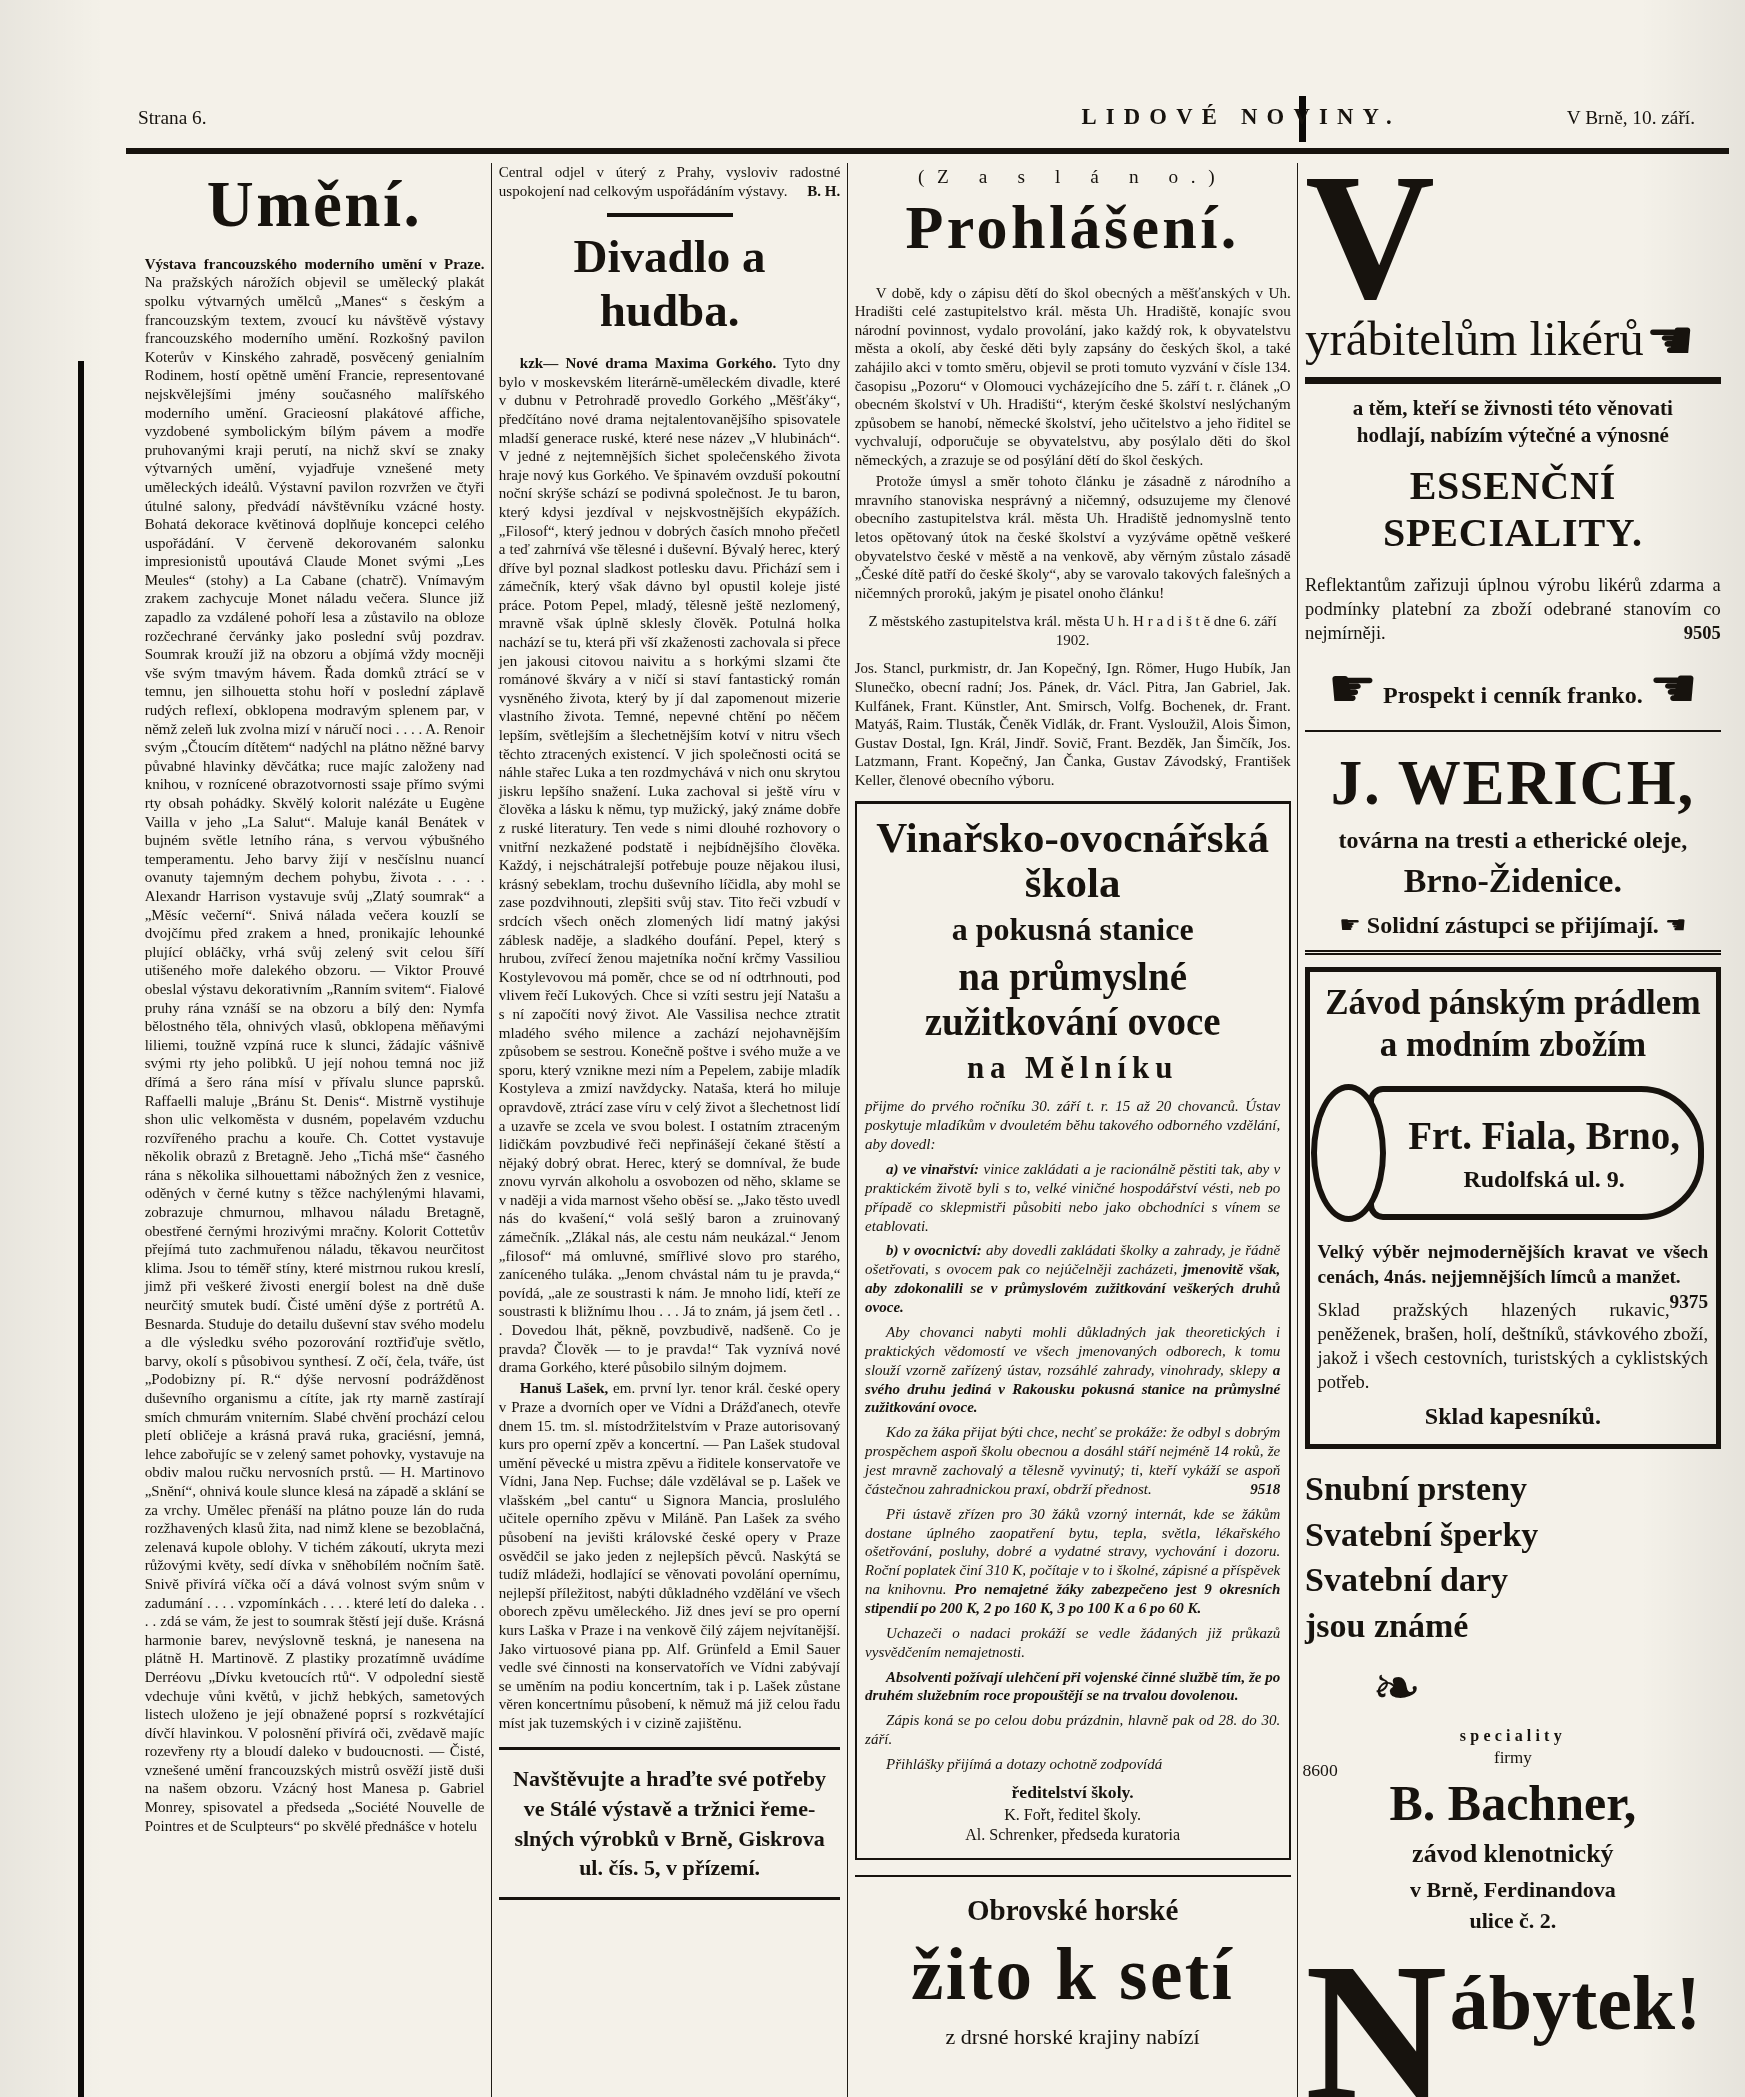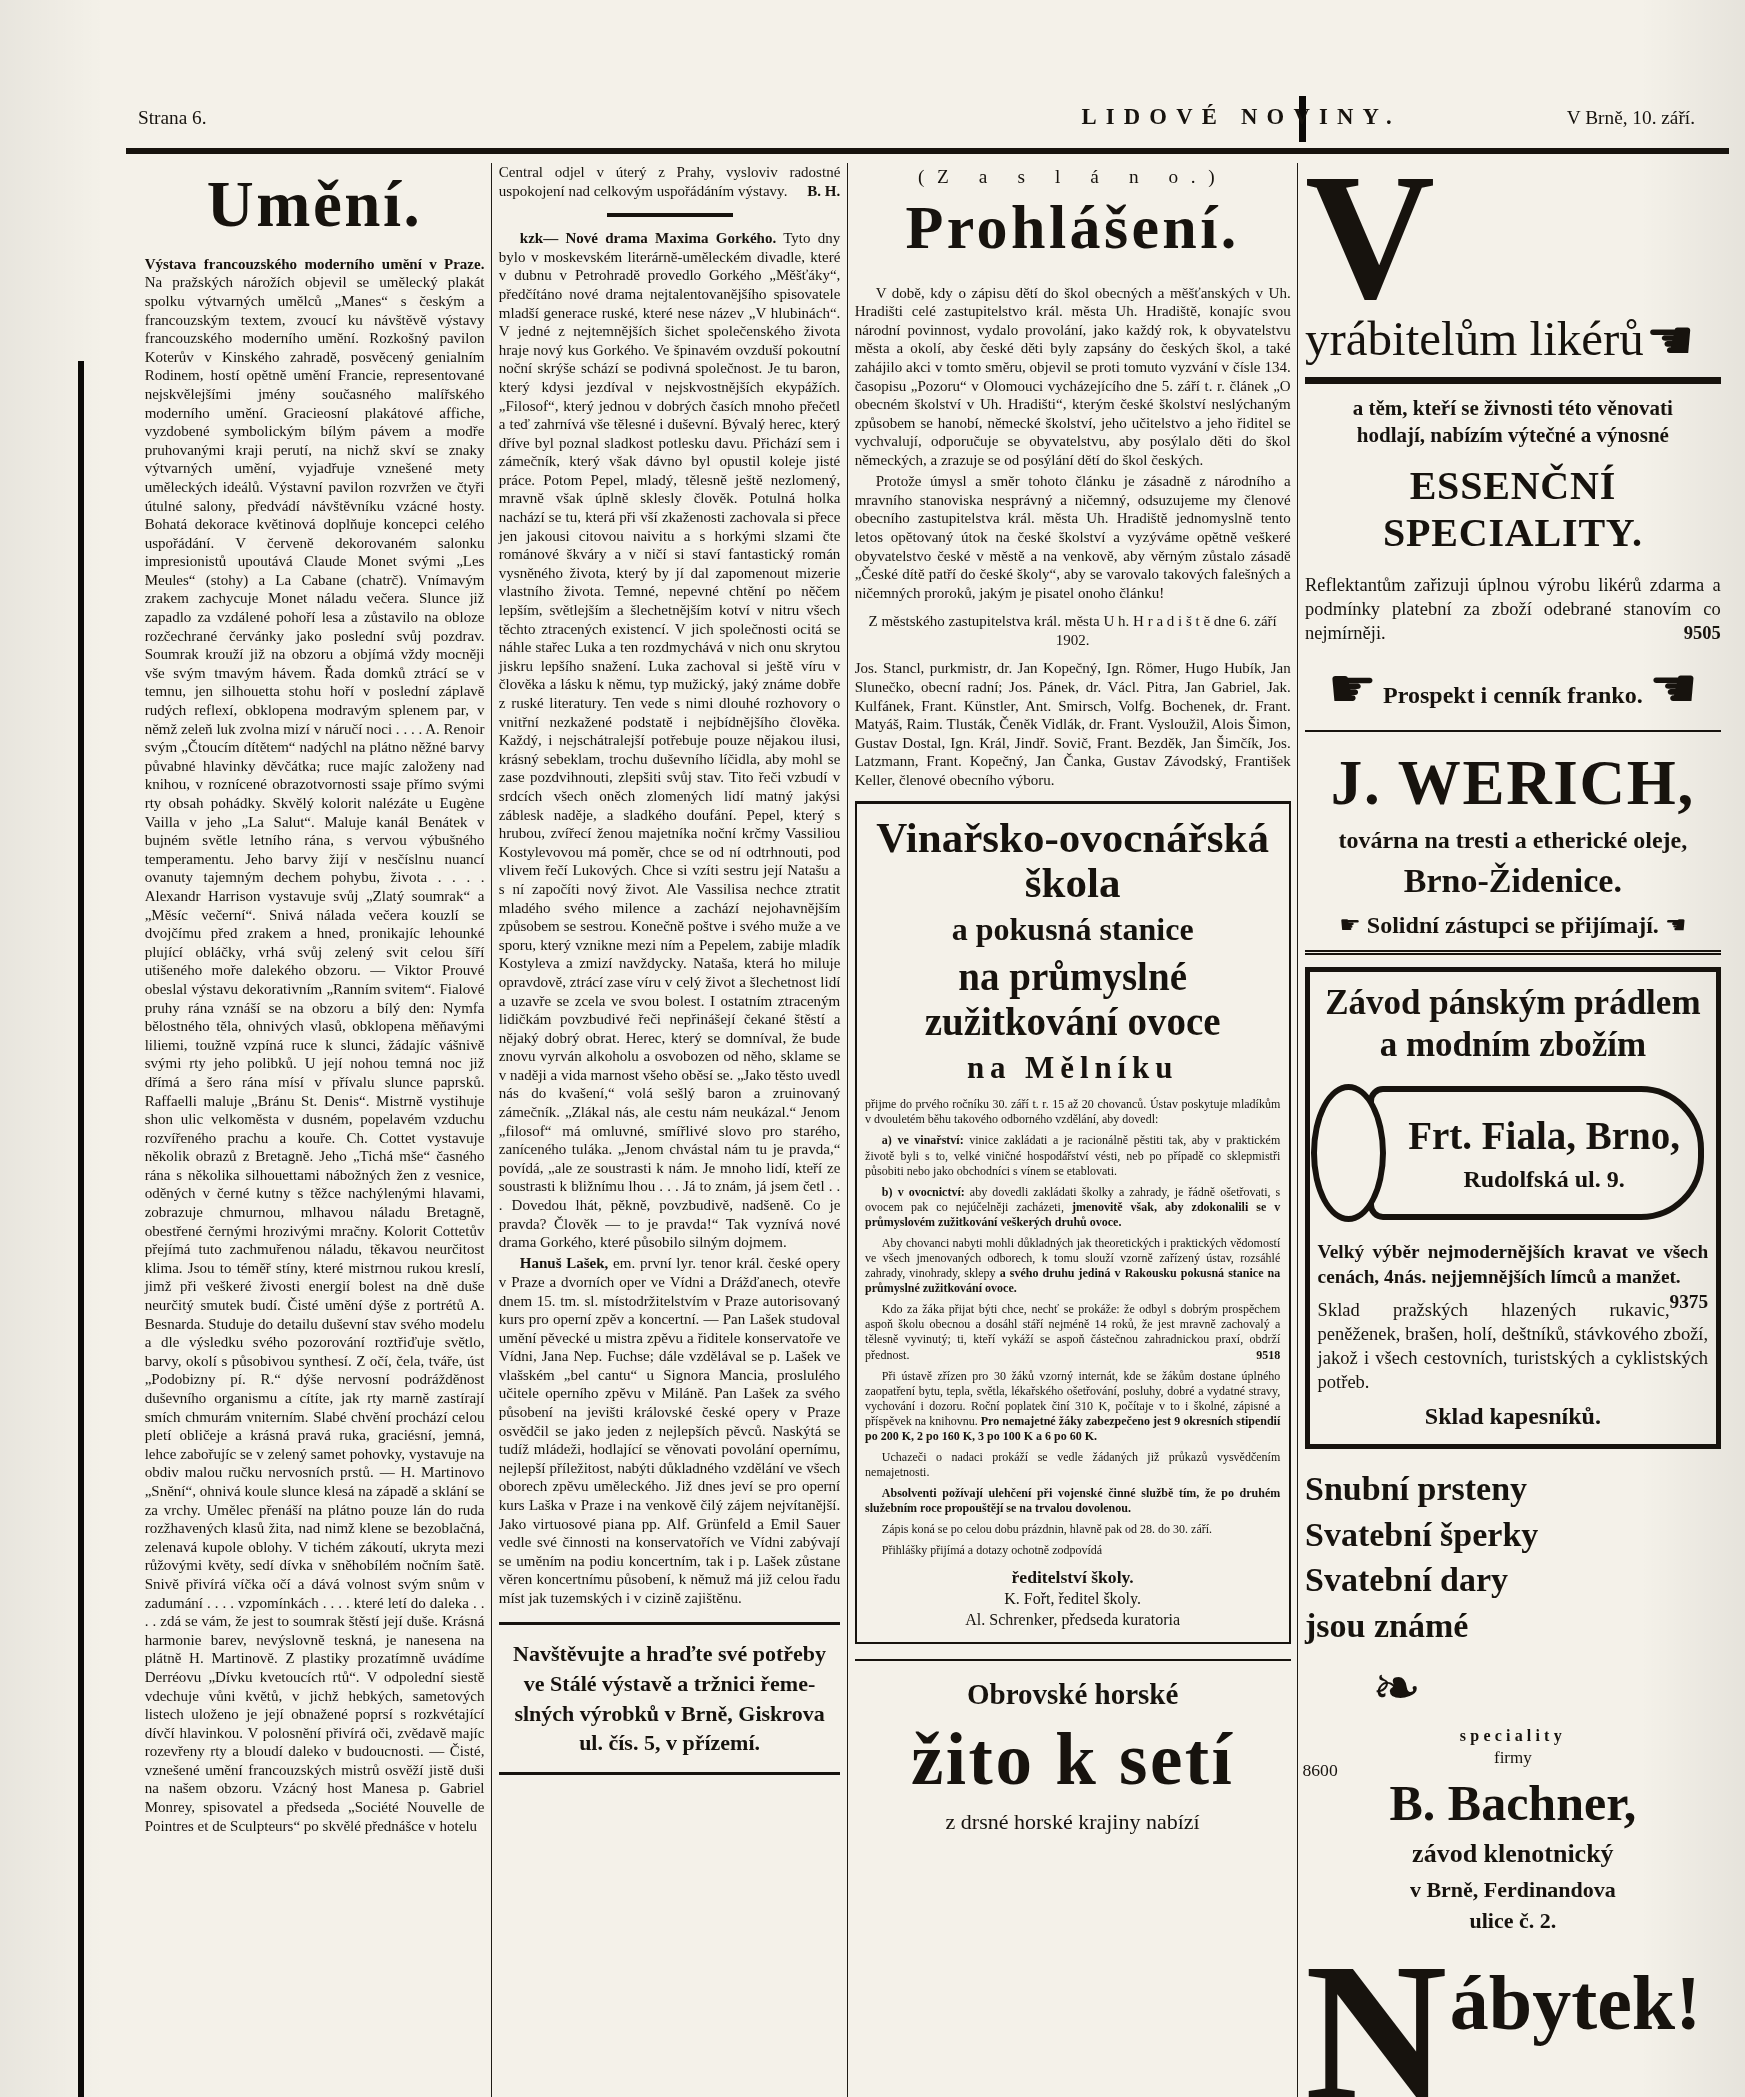--- a/index.html
+++ b/index.html
@@ -38,21 +38,21 @@
   .kicker{font-size:19.3px;letter-spacing:12.6px;text-align:center;margin:2.5px 0 3.4px 0;}
   h2.prohlaseni{font-size:62px;text-align:center;margin:4.2px 0 21px 0;font-weight:bold;letter-spacing:3.4px;}
   .dateline{text-align:center;font-size:15px;margin:10px 0;text-indent:0;}
 
   
   .school{border:2.1px solid #17130e;border-top-width:3.8px;margin-top:11px;padding:11px 8.4px;}
   .school .t1{font-size:43px;font-weight:bold;text-align:center;line-height:1.05;}
   .school .t2{font-size:32px;font-weight:bold;text-align:center;margin-top:5.9px;}
   .school .t3{font-size:39px;font-weight:bold;text-align:center;margin-top:5.9px;}
   .school .t4{font-size:31px;font-weight:bold;text-align:center;letter-spacing:5.9px;margin:6.7px 0 11px 0;}
-  .school p{font-size:12px;line-height:1.26;text-align:justify;margin:0 0 5.9px 0;}
+  .school p{font-size:15px;line-height:1.26;text-align:justify;margin:0 0 5.9px 0;font-style:italic;}
   .school .indent{text-indent:1.4em;}
   .school b{font-weight:bold;}
   .school .adno{float:right;font-weight:bold;}
   .school .sig{text-align:center;font-weight:bold;font-size:17.6px;margin:8.4px 0 1.7px 0;}
   .school .sig2{text-align:center;font-size:16px;margin:2.5px 0;}
 
   
   .rye{border-top:2.5px solid #17130e;margin-top:15px;padding-top:17px;text-align:center;}
   .rye .k1{font-size:29px;font-weight:bold;}
   .rye .k2{font-size:73px;font-weight:bold;letter-spacing:2.5px;margin:6.7px 0;}
@@ -130,20 +130,21 @@
         <span>Na pražských nárožích objevil se umělecký plakát spolku výtvarných umělců „Manes“ s českým a francouzským textem, zvoucí ku návštěvě výstavy francouzského moderního umění. Rozkošný pavilon Koterův v Kinského zahradě, posvěcený genialním Rodinem, hostí opětně umění Francie, representované nejskvělejšími jmény současného malířského moderního umění. Gracieosní plakátové affiche, vyzdobené symbolickým bílým pávem a modře pruhovanými kraji perutí, na nichž skví se znaky výtvarných umění, vyjadřuje vznešené mety uměleckých ideálů. Výstavní pavilon rozvržen ve čtyři útulné salony, předvádí návštěvníku vzácné hosty. Bohatá dekorace květinová doplňuje koncepci celého uspořádání. V červeně dekorovaném salonku impresionistů upoutává Claude Monet svými „Les Meules“ (stohy) a La Cabane (chatrč). Vnímavým zrakem zachycuje Monet náladu večera. Slunce již zapadlo za vzdálené pohoří lesa a zůstavilo na obloze rozčechrané červánky jako poslední svůj pozdrav. Soumrak krouží již na obzoru a objímá vždy mocněji vše svým tmavým hávem. Řada domků ztrácí se v temnu, jen silhouetta stohu hoří v poslední záplavě rudých reflexí, obklopena modravým splenem par, v němž zeleň luk zvolna mizí v náručí noci . . . . A. Renoir svým „Čtoucím dítětem“ nadýchl na plátno něžné barvy půvabné hlavinky děvčátka; ruce majíc založeny nad knihou, v roznícené obrazotvornosti ssaje přímo svými rty obsah pohádky. Skvělý kolorit nalézáte u Eugène Vailla v jeho „La Salut“. Maluje kanál Benátek v bujném světle letního rána, s vervou výbušného temperamentu. Jeho barvy žijí v nesčíslnu nuancí ovanuty tajemným dechem pohybu, života . . . . Alexandr Harrison vystavuje svůj „Zlatý soumrak“ a „Měsíc večerní“. Snivá nálada večera kouzlí se dvojčímu před zrakem a hned, pronikajíc lehounké plující obláčky, vrhá svůj zelený svit celou šíří utišeného moře dalekého obzoru. — Viktor Prouvé obeslal výstavu dekorativním „Ranním svitem“. Fialové pruhy rána vznáší se na obzoru a bílý den: Nymfa bělostného těla, ohnivých vlasů, obklopena měňavými liliemi, toužně vzpíná ruce k slunci, žádajíc vášnivě svými rty jeho polibků. U její nohou temná noc již dřímá a šero rána mísí v přívalu slunce paprsků. Raffaelli maluje „Bránu St. Denis“. Mistrně vystihuje shon ulic velkoměsta v dusném, popelavém vzduchu rozvířeného prachu a kouře. Ch. Cottet vystavuje několik obrazů z Bretagně. Jeho „Tichá mše“ časného rána s několika silhouettami nábožných žen z vesnice, oděných v černé kutny s těžce nachýlenými hlavami, zobrazuje chmurnou, mlhavou náladu Bretagně, obestřené černými hrozivými mračny. Kolorit Cottetův přejímá tuto zachmuřenou náladu, těkavou neurčitost klima. Jsou to téměř stíny, které mistrnou rukou kreslí, jimž při veškeré živosti energií bolest na dně duše neurčitý smutek budí. Čisté umění dýše z portrétů A. Besnarda. Studuje do detailu duševní stav svého modelu a dle výsledku svého pozorování roztřiďuje světlo, barvy, okolí s působivou synthesí. Z očí, čela, tváře, úst „Podobizny pí. R.“ dýše nervosní podrážděnost duševního organismu a cítíte, jak rty marně zastírají smích chmurám vniterním. Slabé chvění prochází celou pletí obličeje a krásná pravá ruka, graciésní, jemná, lehce zabořujíc se v zelený samet pohovky, vystavuje na obdiv malou ručku nervosních prstů. — H. Martinovo „Snění“, ohnivá koule slunce klesá na západě a sklání se za vrchy. Umělec přenáší na plátno pouze lán do ruda rozžhavených klasů žita, nad nimž klene se bezoblačná, zelenavá kupole oblohy. V tichém zákoutí, ukryta mezi růžovými květy, sedí dívka v sněhobílém nočním šatě. Snivě přivírá víčka očí a dává volnost svým snům v zadumání . . . . vzpomínkách . . . . které letí do daleka . . . . zdá se vám, že jest to soumrak štěstí její duše. Krásná harmonie barev, nevýslovně teskná, je nanesena na plátně H. Martinově. Z plastiky prozatímně uvádíme Derréovu „Dívku kvetoucích rtů“. V odpolední siestě vdechuje vůni květů, v jichž hebkých, sametových listech uloženo je její obnažené poprsí s rozkvétající dívčí hlavinkou. V polosnění přivírá oči, zvědavě majíc rozevřeny rty a bloudí daleko v budoucnosti. — Čisté, vznešené umění francouzských mistrů osvěží jistě duši na našem obzoru. Vzácný host Manesa p. Gabriel Monrey, spisovatel a předseda „Société Nouvelle de Pointres et de Sculpteurs“ po skvělé přednášce v hotelu</span>
       </p>
     </section>
 
     <section class="col col2">
       <p class="article noindent">
         <span>Central odjel v úterý z Prahy, vysloviv radostné uspokojení nad celkovým uspořádáním výstavy.</span>
         <span class="sig-right">B. H.</span>
       </p>
       <div class="mini-rule"></div>
+      <h2 class="divadlo">Divadlo a hudba.</h2>
       <p class="article">
         <b>kzk— Nové drama Maxima Gorkého.</b>
         <span>Tyto dny bylo v moskevském literárně-uměleckém divadle, které v dubnu v Petrohradě provedlo Gorkého „Měšťáky“, předčítáno nové drama nejtalentovanějšího spisovatele mladší generace ruské, které nese název „V hlubinách“. V jedné z nejtemnějších šichet společenského života hraje nový kus Gorkého. Ve špinavém ovzduší pokoutní noční skrýše schází se podivná společnost. Je tu baron, který kdysi jezdíval v nejskvostnějších ekypážích. „Filosof“, který jednou v dobrých časích mnoho přečetl a teď zahrnívá vše tělesné i duševní. Bývalý herec, který dříve byl poznal sladkost potlesku davu. Přichází sem i zámečník, který však dávno byl opustil koleje jisté práce. Potom Pepel, mladý, tělesně ještě nezlomený, mravně však úplně sklesly člověk. Potulná holka nachází se tu, která při vší zkaženosti zachovala si přece jen jakousi citovou naivitu a s horkými slzami čte románové škváry a v ničí si staví fantastický román vysněného života, který by jí dal zapomenout mizerie vlastního života. Temné, nepevné chtění po něčem lepším, světlejším a šlechetnějším kotví v nitru všech těchto ztracených existencí. V jich společnosti ocitá se náhle stařec Luka a ten rozdmychává v nich onu skrytou jiskru lepšího snažení. Luka zachoval si ještě víru v člověka a lásku k němu, typ mužický, jaký známe dobře z ruské literatury. Ten vede s nimi dlouhé rozhovory o vnitřní nezkažené podstatě i nejbídnějšího člověka. Každý, i nejschátralejší potřebuje pouze nějakou ilusi, krásný sebeklam, trochu duševního líčidla, aby mohl se zase pozdvihnouti, zlepšiti svůj stav. Tito řeči vzbudí v srdcích všech oněch zlomených lidí matný jakýsi záblesk naděje, a sladkého doufání. Pepel, který s hrubou, zvířecí ženou majetníka noční krčmy Vassiliou Kostylevovou má poměr, chce se od ní odtrhnouti, pod vlivem řečí Lukových. Chce si vzíti sestru její Natašu a s ní započíti nový život. Ale Vassilisa nechce ztratit mladého svého milence a zachází nejohavnějším způsobem se sestrou. Konečně poštve i svého muže a ve sporu, který vznikne mezi ním a Pepelem, zabije mladík Kostyleva a zmizí navždycky. Nataša, která ho miluje opravdově, ztrácí zase víru v celý život a šlechetnost lidí a uzavře se zcela ve svou bolest. I ostatním ztraceným lidičkám povzbudivé řeči nepřinášejí čekané štěstí a nějaký dobrý obrat. Herec, který se domníval, že bude znovu vyrván alkoholu a osvobozen od něho, sklame se v naději a vida marnost všeho oběsí se. „Jako těsto uvedl nás do kvašení,“ volá sešlý baron a zruinovaný zámečník. „Zlákal nás, ale cestu nám neukázal.“ Jenom „filosof“ má omluvné, smířlivé slovo pro starého, zaníceného tuláka. „Jenom chvástal nám tu je pravda,“ povídá, „ale ze soustrasti k nám. Je mnoho lidí, kteří ze soustrasti k bližnímu lhou . . . Já to znám, já jsem četl . . . Dovedou lhát, pěkně, povzbudivě, nadšeně. Co je pravda? Člověk — to je pravda!“ Tak vyznívá nové drama Gorkého, které působilo silným dojmem.</span>
       </p>
       <p class="article">
         <b>Hanuš Lašek,</b>
         <span>em. první lyr. tenor král. české opery v Praze a dvorních oper ve Vídni a Drážďanech, otevře dnem 15. tm. sl. místodržitelstvím v Praze autorisovaný kurs pro operní zpěv a koncertní. — Pan Lašek studoval umění pěvecké u mistra zpěvu a řiditele konservatoře ve Vídni, Jana Nep. Fuchse; dále vzdělával se p. Lašek ve vlašském „bel cantu“ u Signora Mancia, proslulého učitele operního zpěvu v Miláně. Pan Lašek za svého působení na jevišti královské české opery v Praze osvědčil se jako jeden z nejlepších pěvců. Naskýtá se tudíž mládeži, hodlající se věnovati povolání opernímu, nejlepší příležitost, nabýti důkladného vzdělání ve všech oborech zpěvu uměleckého. Již dnes jeví se pro operní kurs Laška v Praze i na venkově čilý zájem nejvítanější. Jako virtuosové piana pp. Alf. Grünfeld a Emil Sauer vedle své činnosti na konservatořích ve Vídni zabývají se uměním na podiu koncertním, tak i p. Lašek zůstane věren koncertnímu působení, k němuž má již celou řadu míst jak tuzemských i v cizině zajištěnu.</span>
       </p>
       <div class="stale-ad">Navštěvujte a hraďte své potřeby
 ve Stálé výstavě a tržnici řeme-

